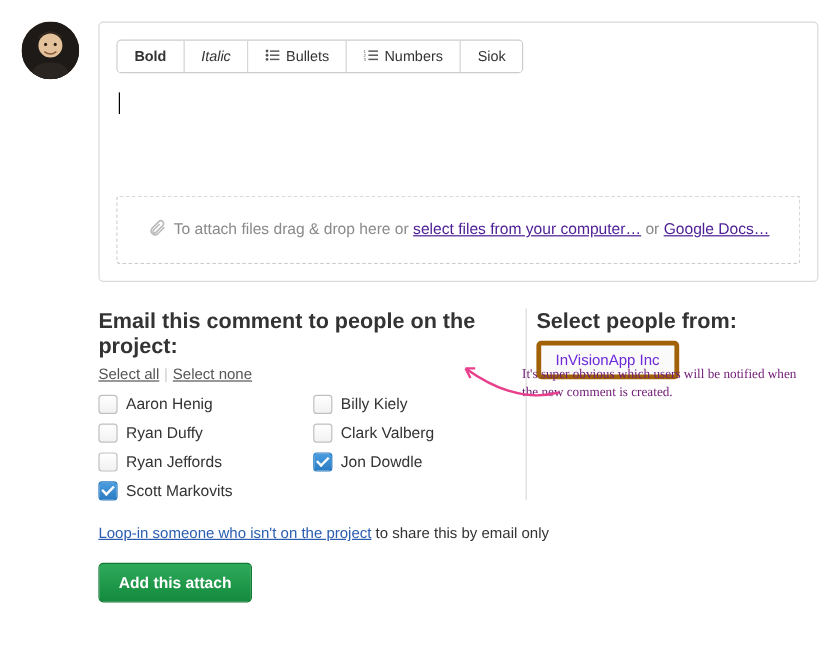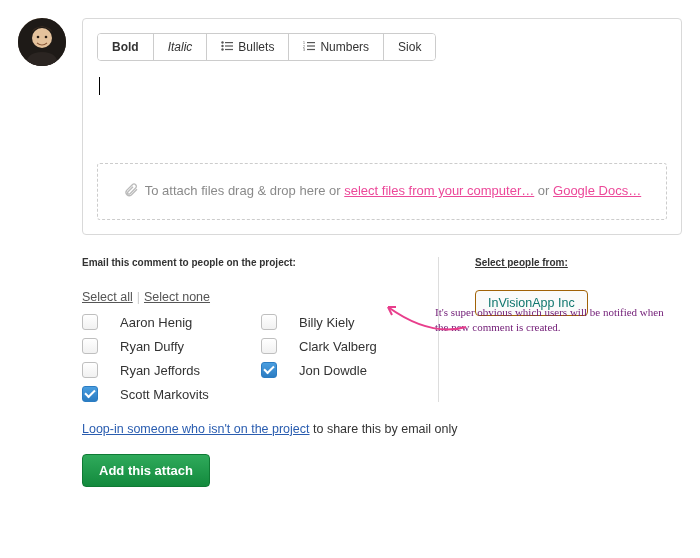--- a/index.html
+++ b/index.html
@@ -69,55 +69,54 @@
     padding: 18px 12px;
     text-align: center;
     color: #8a8a8a;
     font-size: 13px;
   }
   .dropzone .clip {
     display: inline-block; vertical-align: middle;
     margin-right: 6px;
     color: #bbb;
   }
-  .dropzone a { color: #ec4899; text-decoration: underline; }
+  .dropzone a { color: #4c1d95; text-decoration: underline; }
 
   .notify-section {
     display: flex;
     margin-top: 22px;
     position: relative;
   }
   .notify-left { flex: 0 0 58%; }
   .notify-right {
     flex: 1;
     border-left: 1px solid #ddd;
-    padding-left: 36px;
+    padding-left: 8px;
     margin-left: 8px;
     position: relative;
-    text-decoration: underline;
   }
   .section-label {
     font-weight: bold;
-    font-size: 10px;
-    margin-bottom: 22px;
+    font-size: 18px;
+    margin-bottom: 6px;
   }
   .select-links {
     font-size: 12.5px;
     margin-bottom: 10px;
     color: #999;
   }
   .select-links a { color: #555; text-decoration: underline; cursor: pointer; }
   .select-links .sep { color: #ccc; margin: 0 4px; }
   .people-grid {
     display: grid;
     grid-template-columns: 1fr 1fr;
     gap: 8px 10px;
   }
   .person {
-    display: flex; align-items: center; gap: 22px;
+    display: flex; gap: 7px;
     font-size: 13px;
     cursor: pointer;
   }
   .cb {
     width: 16px; height: 16px;
     border: 1px solid #bfbfbf;
     border-radius: 3px;
     background: linear-gradient(#fff, #f1f1f1);
     display: inline-flex;
     align-items: center; justify-content: center;
@@ -129,26 +128,26 @@
   }
   .cb.checked::after {
     content: "";
     width: 4px; height: 8px;
     border: solid #fff;
     border-width: 0 2px 2px 0;
     transform: rotate(45deg) translate(-1px, -1px);
   }
   .company-pill {
     display: inline-block;
-    border: 1px solid #a16207;
+    border: 4px solid #a16207;
     border-radius: 4px;
     padding: 5px 12px;
     font-size: 12.5px;
     background: #fafafa;
-    color: #0f766e;
+    color: #6d28d9;
     cursor: pointer;
   }
   .annotation {
     position: absolute;
     left: -4px;
     top: 48px;
     width: 230px;
     color: #701a75;
     font-family: "Comic Sans MS", "Marker Felt", cursive;
     font-size: 11px;

